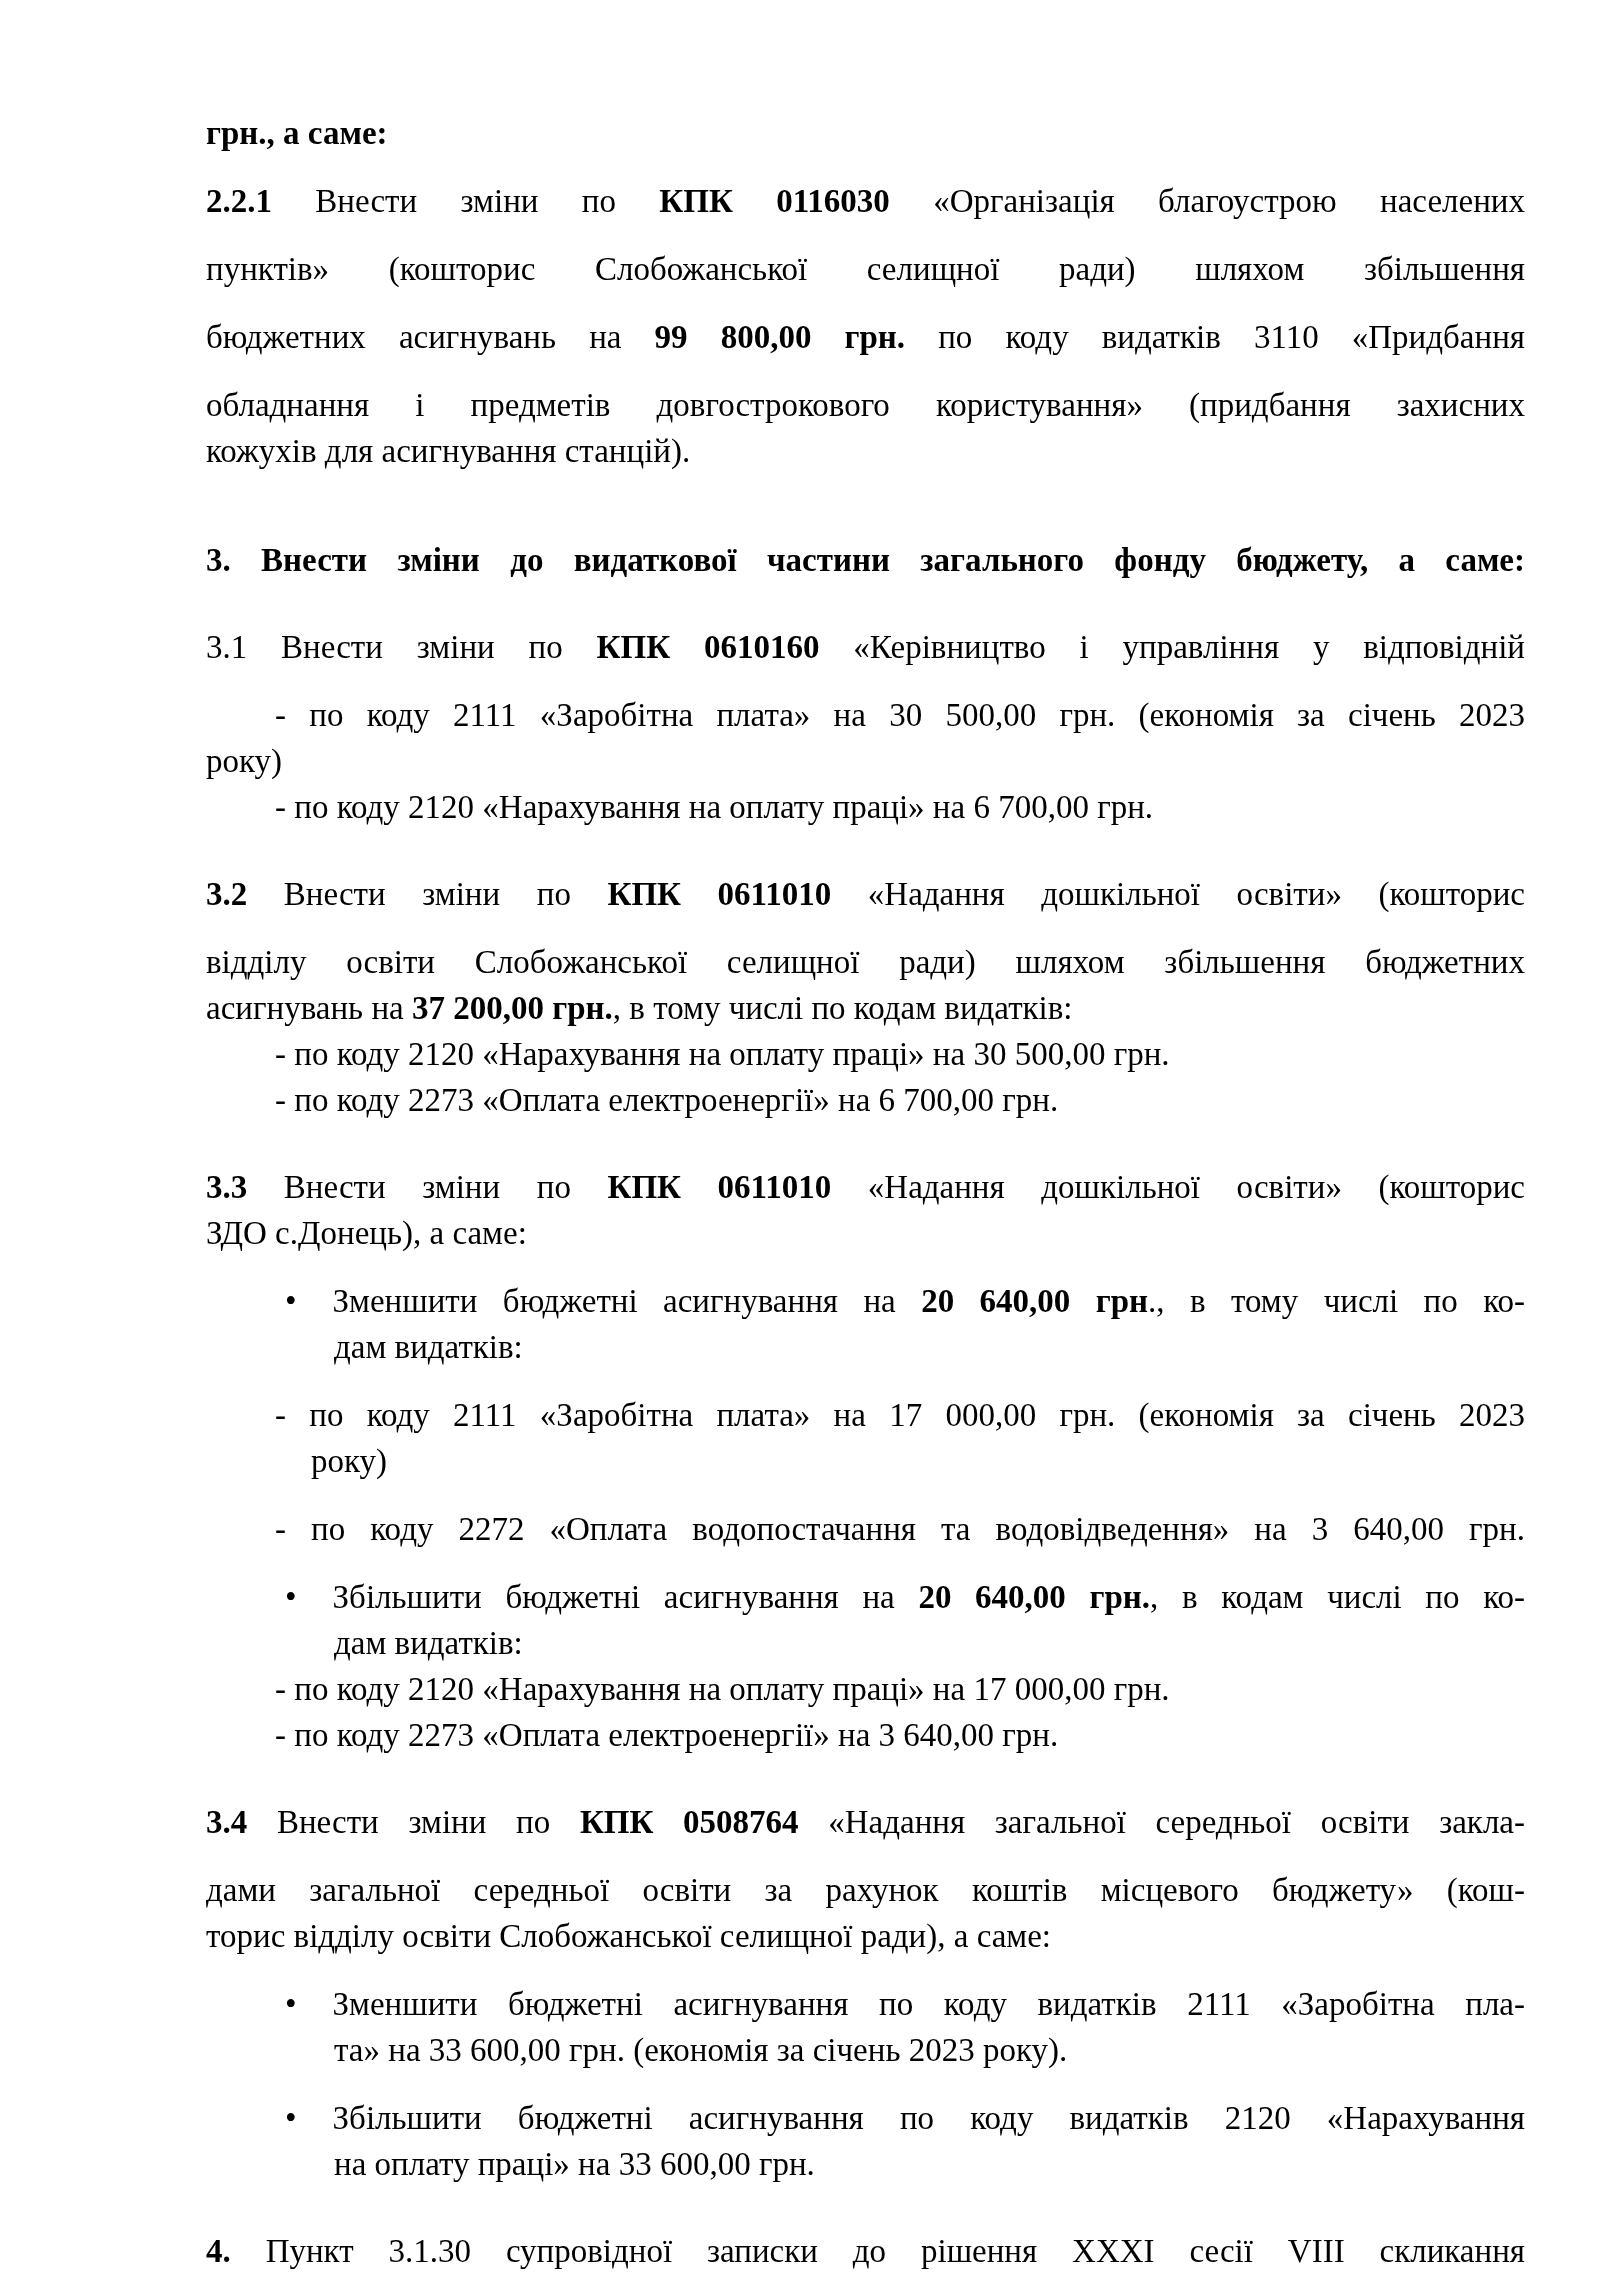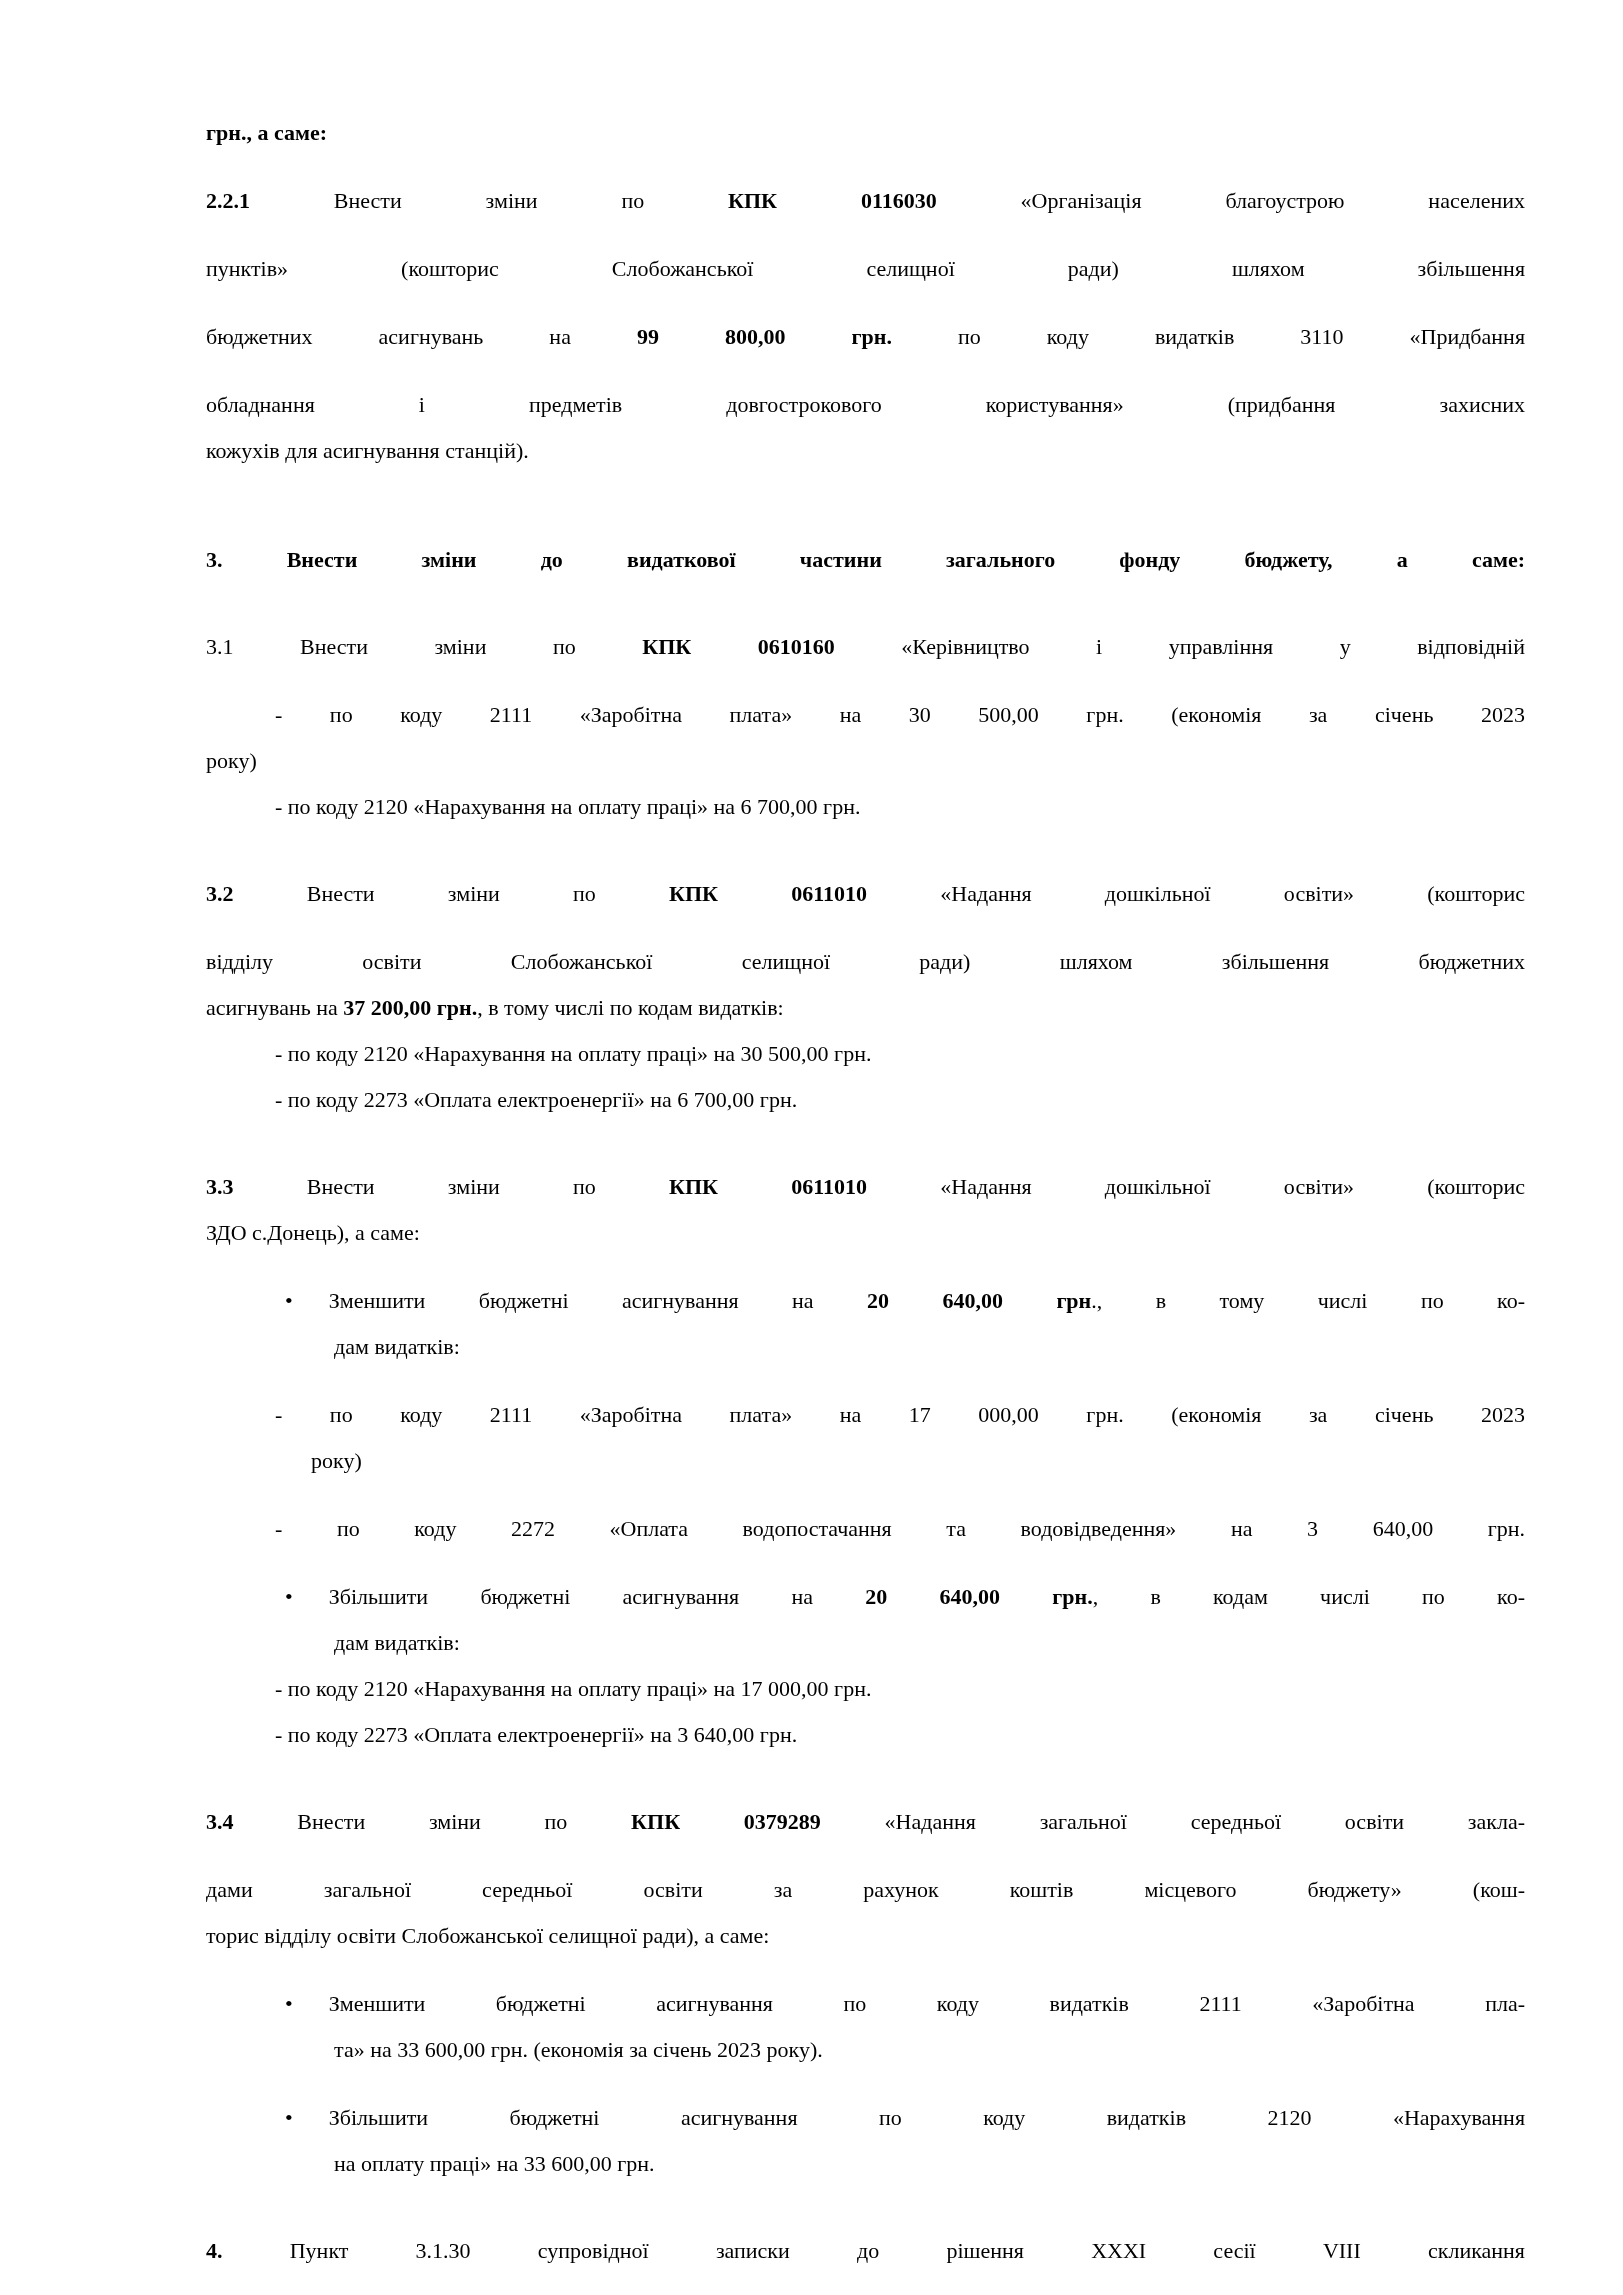--- a/index.html
+++ b/index.html
@@ -7,21 +7,21 @@
     position:relative;
     width:1623px;height:2295px;
     background:#ffffff;
     overflow:hidden;
   }
   .doc{
     position:absolute;inset:0;
     box-sizing:border-box;
     padding:110px 98px 0 206px;
     font-family:"Liberation Serif","DejaVu Serif",serif;
-    font-size:22px;
+    font-size:33px;
     line-height:46px;
     color:#000000;
   }
   p{margin:0;}
   .j{text-align:justify;text-align-last:justify;margin-top:22px;}
   .b{font-weight:700;}
   .di{padding-left:69px;}   
   .ci{padding-left:105px;}   
   .bl{padding-left:79px;}   
   .bc{padding-left:128px;}   
@@ -126,21 +126,21 @@
       <p class="di">
         <span>- по коду 2120 «Нарахування на оплату праці» на 17 000,00 грн.</span>
       </p>
       <p class="di">
         <span>- по коду 2273 «Оплата електроенергії» на 3 640,00 грн.</span>
       </p>
     </section>
 
     <section class="g-md">
       <p class="j">
-        <span class="b">3.4</span><span> Внести зміни по </span><span class="b">КПК 0379289</span><span> «Надання загальної середньої освіти закла-</span>
+        <span class="b">3.4</span><span> Внести зміни по </span><span class="b">КПК 0508764</span><span> «Надання загальної середньої освіти закла-</span>
       </p>
       <p class="j">
         <span>дами загальної середньої освіти за рахунок коштів місцевого бюджету» (кош-</span>
       </p>
       <p>
         <span>торис відділу освіти Слобожанської селищної ради), а саме:</span>
       </p>
       <p class="j bl">
         <span class="dot">•</span><span>Зменшити бюджетні асигнування по коду видатків 2111 «Заробітна пла-</span>
       </p>

